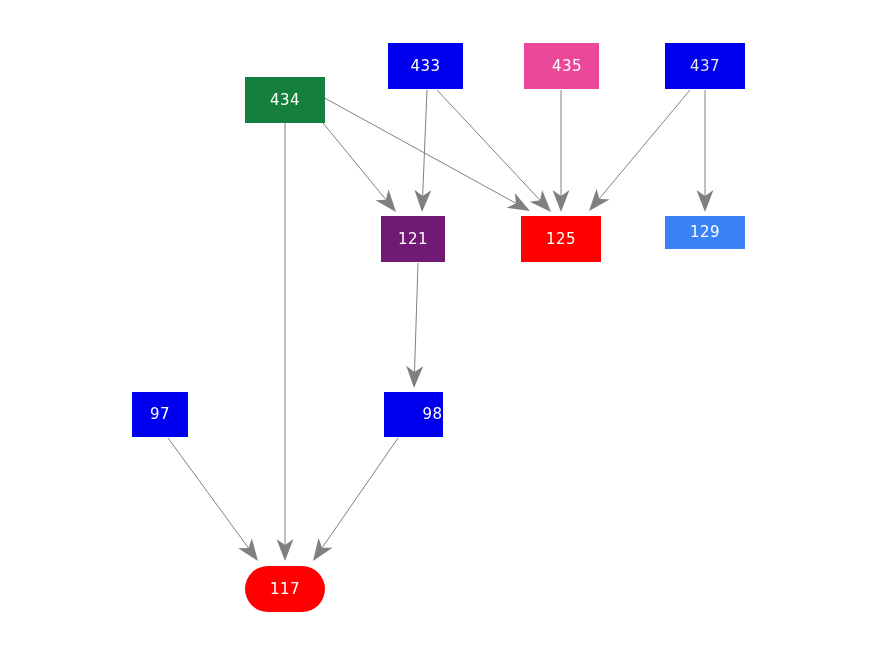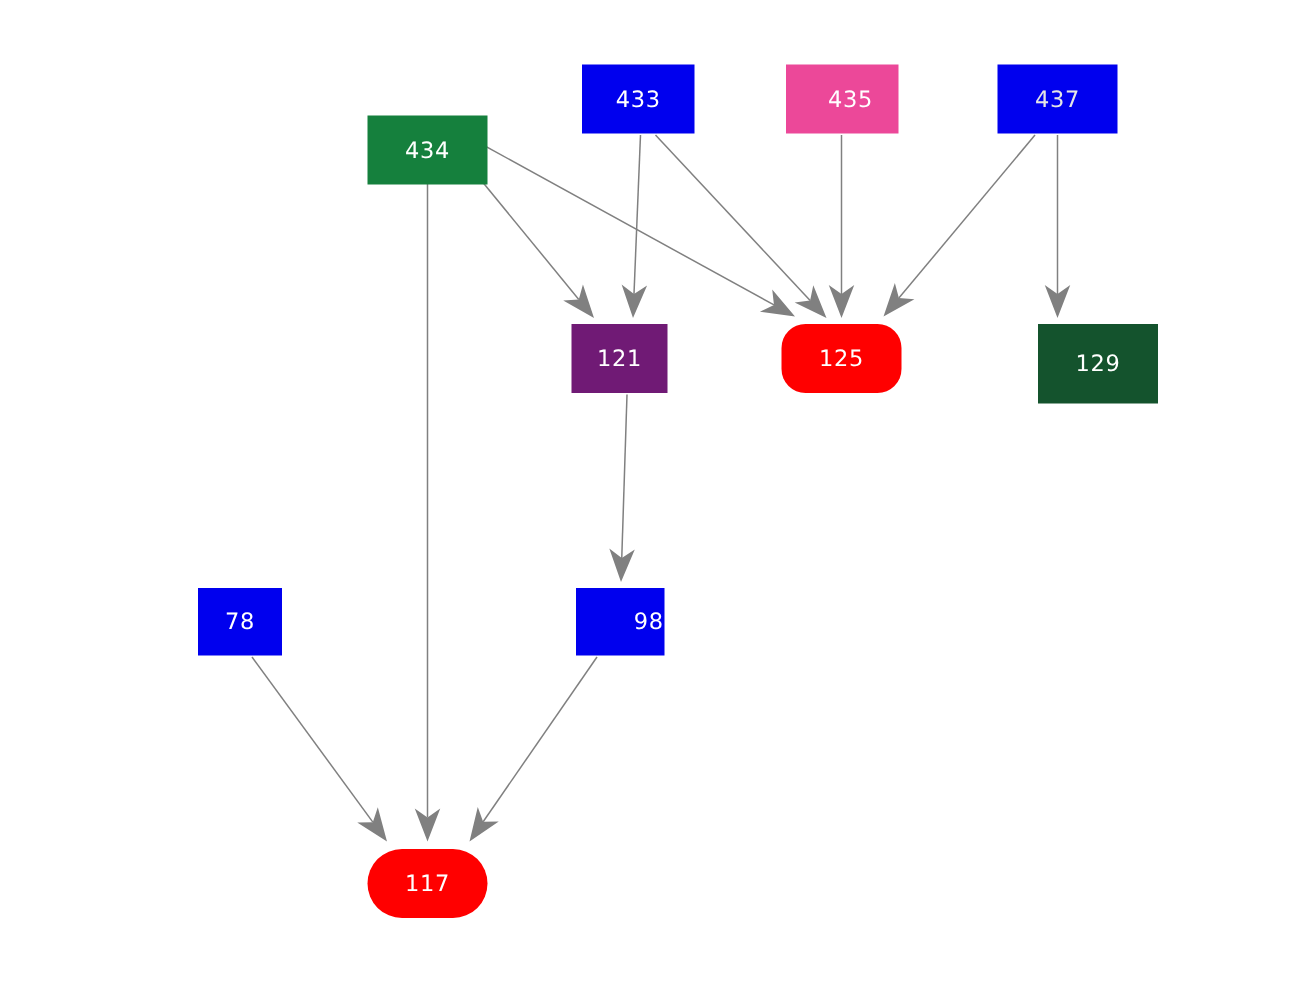--- a/index.html
+++ b/index.html
@@ -104,28 +104,28 @@
       </div>
       <div class="graph-node" style="left: 524px; top: 43px; width: 75px; height: 46px; background: #ec4899; padding-left: 11px;">
         <span class="node-label" style="color: rgb(255, 255, 255);">435</span>
       </div>
       <div class="graph-node" style="left: 665px; top: 43px; width: 80px; height: 46px; background: rgb(0, 0, 238);">
         <span class="node-label" style="color: #e5e5e5;">437</span>
       </div>
       <div class="graph-node" style="left: 381px; top: 216px; width: 64px; height: 46px; background: #701a75;">
         <span class="node-label" style="color: rgb(255, 255, 255);">121</span>
       </div>
-      <div class="graph-node" style="left: 521px; top: 216px; width: 80px; height: 46px; background: rgb(255, 0, 0); border-radius: 16px;">
+      <div class="graph-node" style="left: 521px; top: 216px; width: 80px; height: 46px; background: rgb(255, 0, 0);">
         <span class="node-label" style="color: rgb(255, 255, 255);">125</span>
       </div>
-      <div class="graph-node" style="left: 665px; top: 216px; width: 80px; height: 53px; background: #14532d; margin-left: 27px;">
+      <div class="graph-node" style="left: 665px; top: 216px; width: 80px; height: 33px; background: #3b82f6;">
         <span class="node-label" style="color: rgb(255, 255, 255);">129</span>
       </div>
       <div class="graph-node" style="left: 132px; top: 392px; width: 56px; height: 45px; background: rgb(0, 0, 238);">
-        <span class="node-label" style="color: rgb(255, 255, 255);">78</span>
+        <span class="node-label" style="color: rgb(255, 255, 255);">97</span>
       </div>
       <div class="graph-node" style="left: 384px; top: 392px; width: 59px; height: 45px; background: rgb(0, 0, 238);">
         <span class="node-label" style="color: rgb(255, 255, 255); margin-left: 38px;">98</span>
       </div>
       <div class="graph-node" style="left: 245px; top: 566px; width: 80px; height: 46px; background: rgb(255, 0, 0); border-radius: 23px;">
         <span class="node-label" style="color: rgb(255, 255, 255);">117</span>
       </div>
     </div>
 
 </div>

